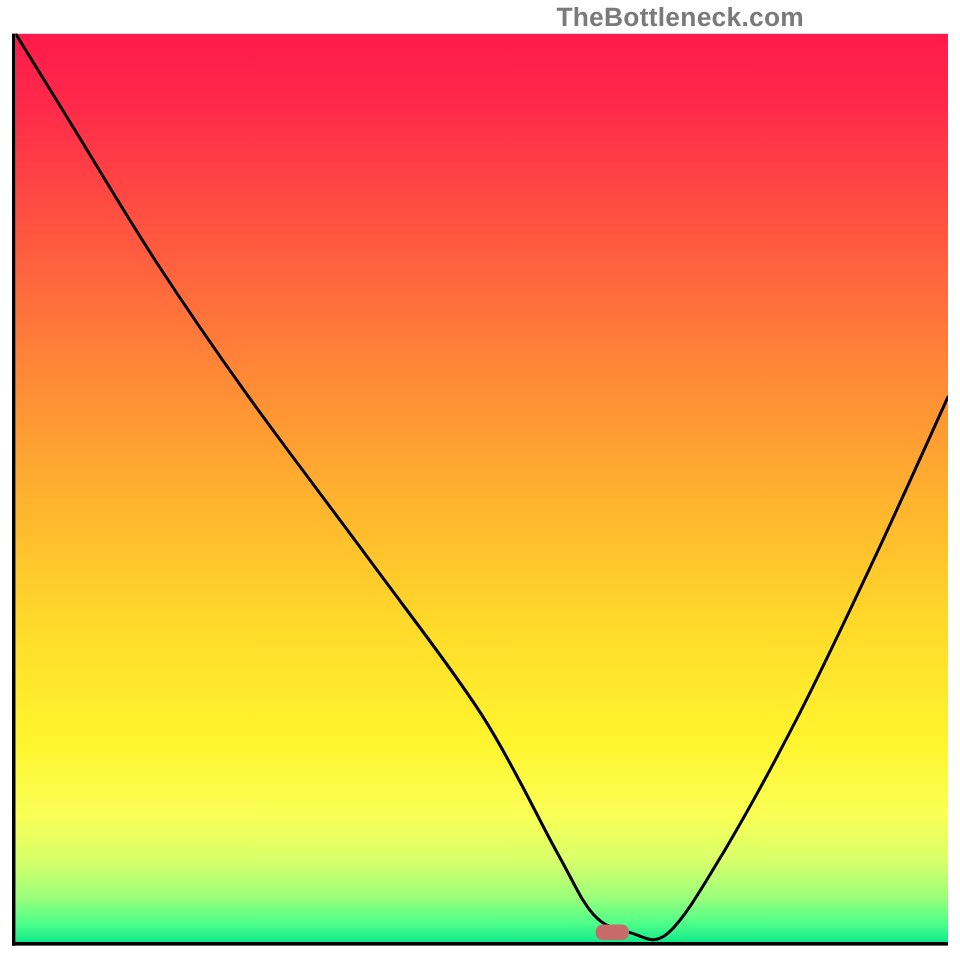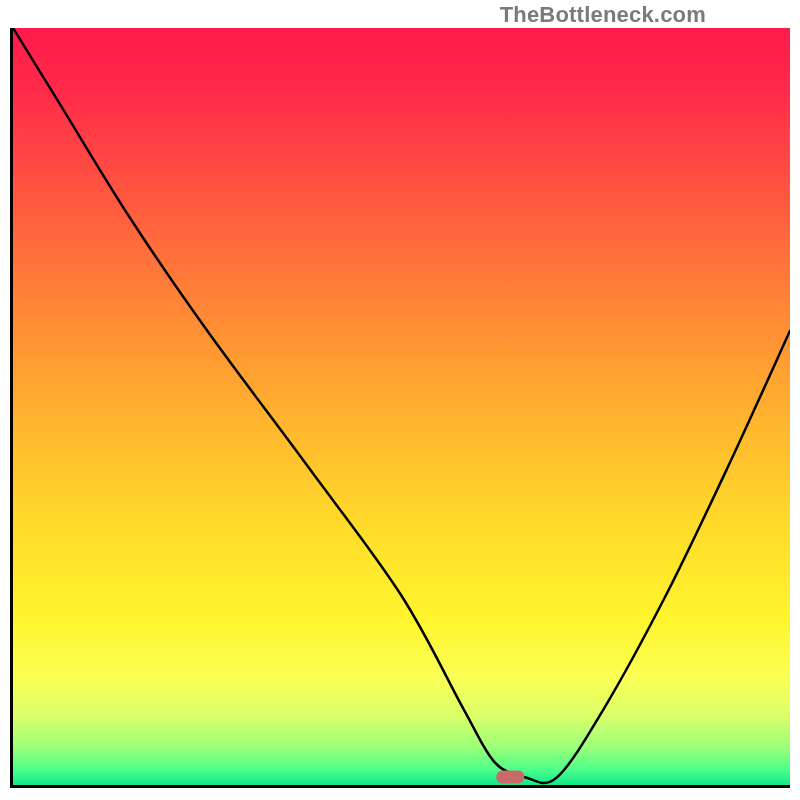--- a/index.html
+++ b/index.html
@@ -8,21 +8,20 @@
     width: 800px;
     height: 800px;
     overflow: hidden;
     font-family: Arial, Helvetica, sans-serif;
     background: #ffffff;
   }
   .container {
     position: relative;
     width: 680px;
     height: 800px;
-    padding-left: 36px;
   }
   .watermark {
     position: absolute;
     top: 2px;
     right: 10px;
     font-size: 22px;
     font-weight: 600;
     color: #7a7a7a;
     letter-spacing: 0.2px;
     z-index: 10;

